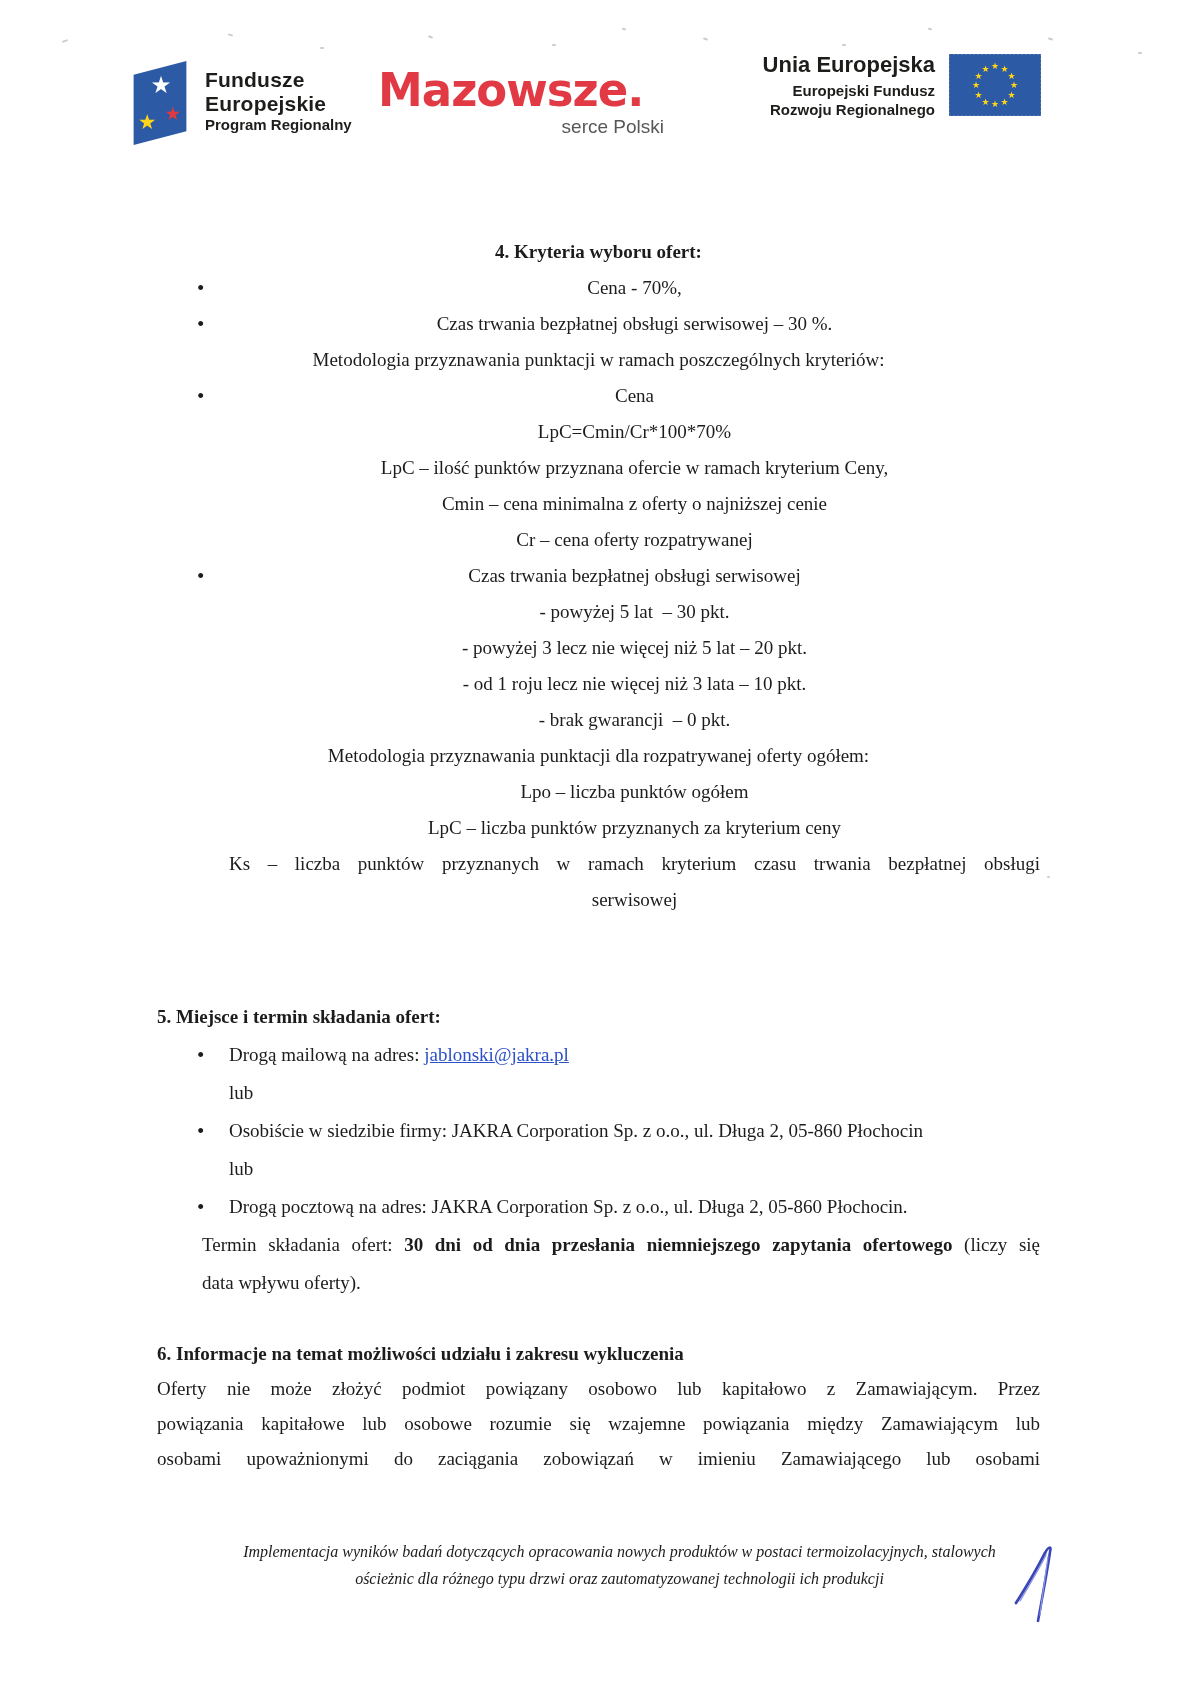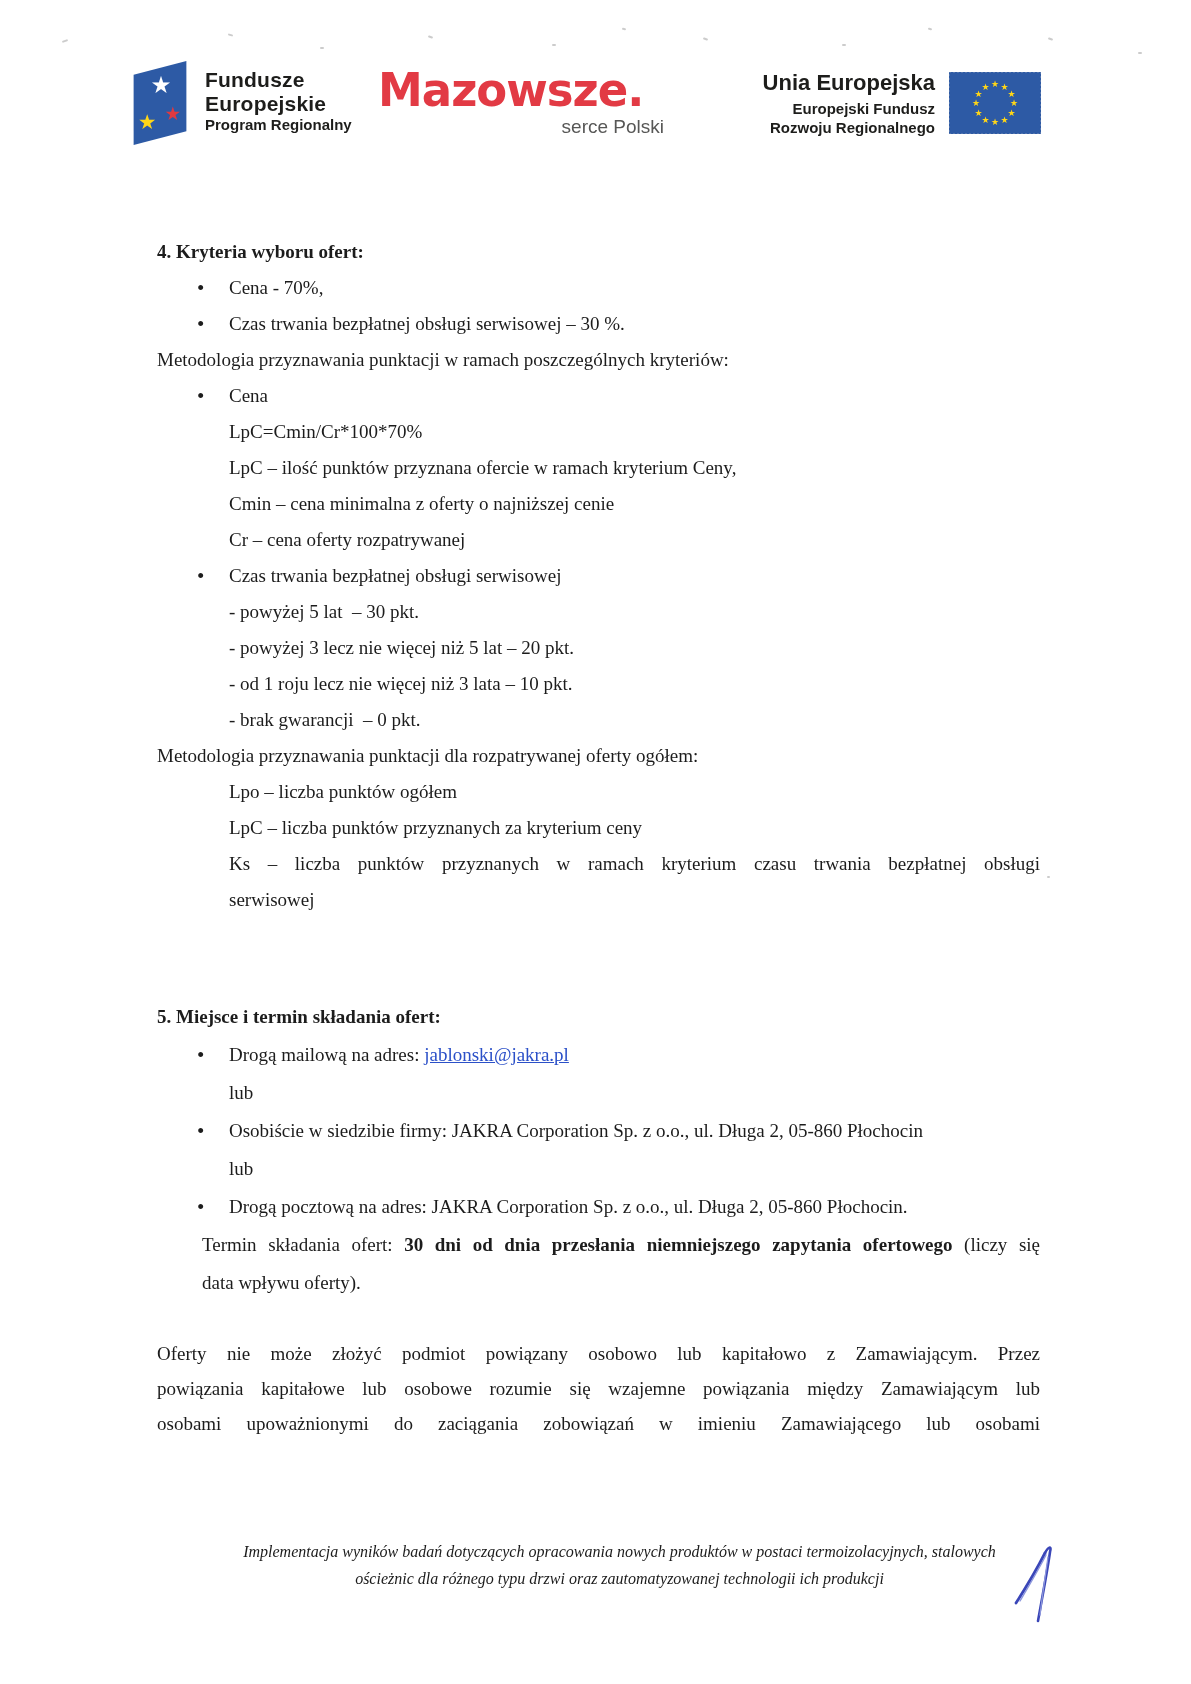--- a/index.html
+++ b/index.html
@@ -20,29 +20,29 @@
   .fe-flag  { width:58px; height:86px; }
   .fe-text  { margin-left:16px; padding-top:8px; }
   .fe-title { font-size:21px; font-weight:bold; line-height:24px; color:#1d1d1b; letter-spacing:.2px; }
   .fe-sub   { font-size:15px; font-weight:600; color:#1d1d1b; }
 
   .maz-logo { position:absolute; left:378px; top:62px; width:300px; }
   .maz-word { font-family:"DejaVu Sans",sans-serif; font-weight:bold; font-size:45px;
               letter-spacing:-1px; line-height:58px; transform:scaleY(1.02); }
   .maz-tag  { font-size:19px; color:#575756; text-align:right; padding-right:14px; margin-top:-4px; }
 
-  .ue-logo  { position:absolute; left:700px; top:70px; display:flex;justify-content:space-between; }
+  .ue-logo  { position:absolute; left:700px; top:52px; display:flex;justify-content:space-between; }
   .ue-text  { width:235px; text-align:right; color:#1d1d1b; }
   .ue-title { font-size:22px; font-weight:bold; line-height:26px; }
   .ue-sub   { font-size:15px; font-weight:600; line-height:19px; margin-top:3px; }
   .ue-flag  { width:92px; height:62px; margin-left:14px; margin-top:2px; }
 
   
   .sec { position:absolute; left:157px; width:883px; font-size:19px; }
-  .sec4 .line { height:36px; line-height:36px; white-space:nowrap; }
+  .sec4 .line { height:36px; line-height:36px; white-space:nowrap;text-align:center; }
   .sec5 .line { height:38px; line-height:38px; white-space:nowrap; }
   .sec6 .line { height:35px; line-height:35px; }
   .h   { font-weight:bold; }
   .b   { font-weight:bold; }
   .ind1 { padding-left:45px; }
   .ind2 { padding-left:72px; }
   .bullet { position:relative; padding-left:72px; }
   .bullet::before { content:"•"; position:absolute; left:40px; top:0; font-size:21px; }
   .fj  { text-align:justify; text-align-last:justify; white-space:normal !important; }
   a.mail { color:#2b50c8; text-decoration:underline; }
@@ -149,20 +149,21 @@
     <div class="line bullet">Osobiście w siedzibie firmy: JAKRA Corporation Sp. z o.o., ul. Długa 2, 05-860 Płochocin</div>
     <div class="line ind2">lub</div>
     <div class="line bullet">Drogą pocztową na adres: JAKRA Corporation Sp. z o.o., ul. Długa 2, 05-860 Płochocin.</div>
     <div class="line ind1 fj">
       <span>Termin składania ofert: </span><span class="b">30 dni od dnia przesłania niemniejszego zapytania ofertowego</span><span> (liczy się</span>
     </div>
     <div class="line ind1">data wpływu oferty).</div>
   </section>
 
   <section class="sec sec6" style="top:1336px">
+    <div class="line h">6. Informacje na temat możliwości udziału i zakresu wykluczenia</div>
     <div class="line fj">Oferty nie może złożyć podmiot powiązany osobowo lub kapitałowo z Zamawiającym. Przez</div>
     <div class="line fj">powiązania kapitałowe lub osobowe rozumie się wzajemne powiązania między Zamawiającym lub</div>
     <div class="line fj">osobami upoważnionymi do zaciągania zobowiązań w imieniu Zamawiającego lub osobami</div>
   </section>
 
   <footer class="footer">
     <div>Implementacja wyników badań dotyczących opracowania nowych produktów w postaci termoizolacyjnych, stalowych</div>
     <div>ościeżnic dla różnego typu drzwi oraz zautomatyzowanej technologii ich produkcji</div>
   </footer>
 

